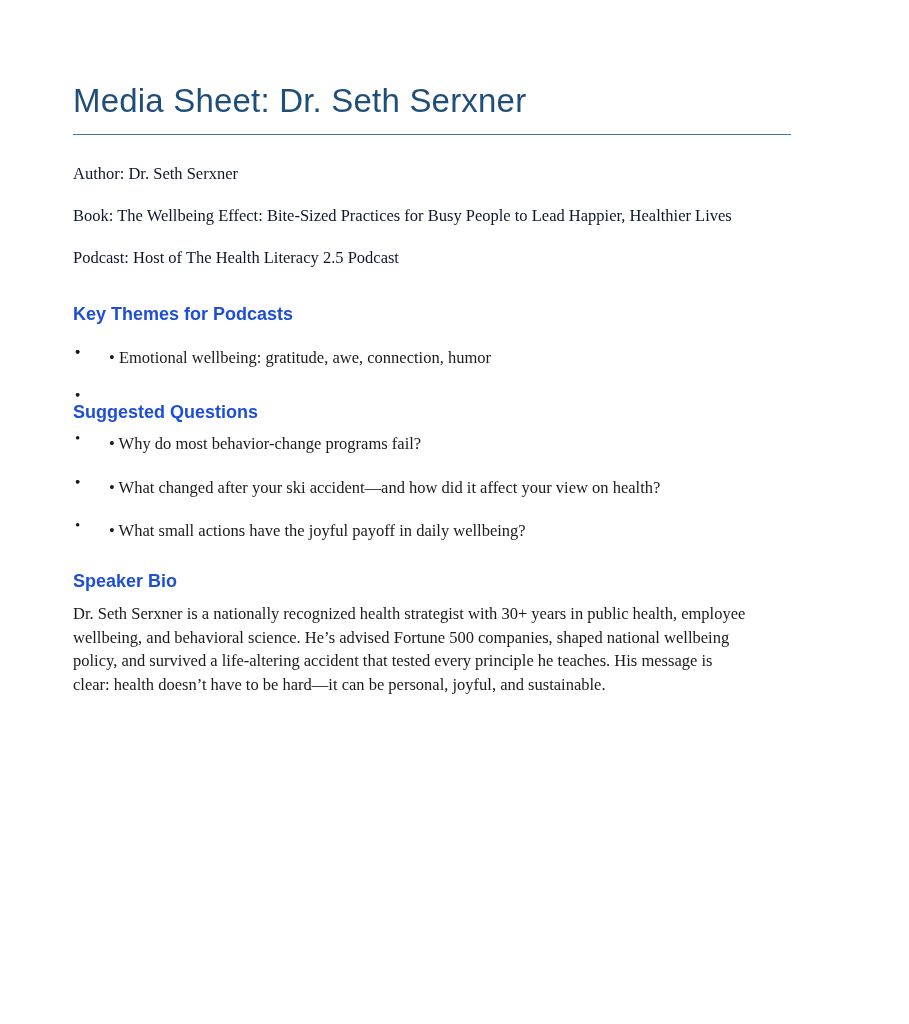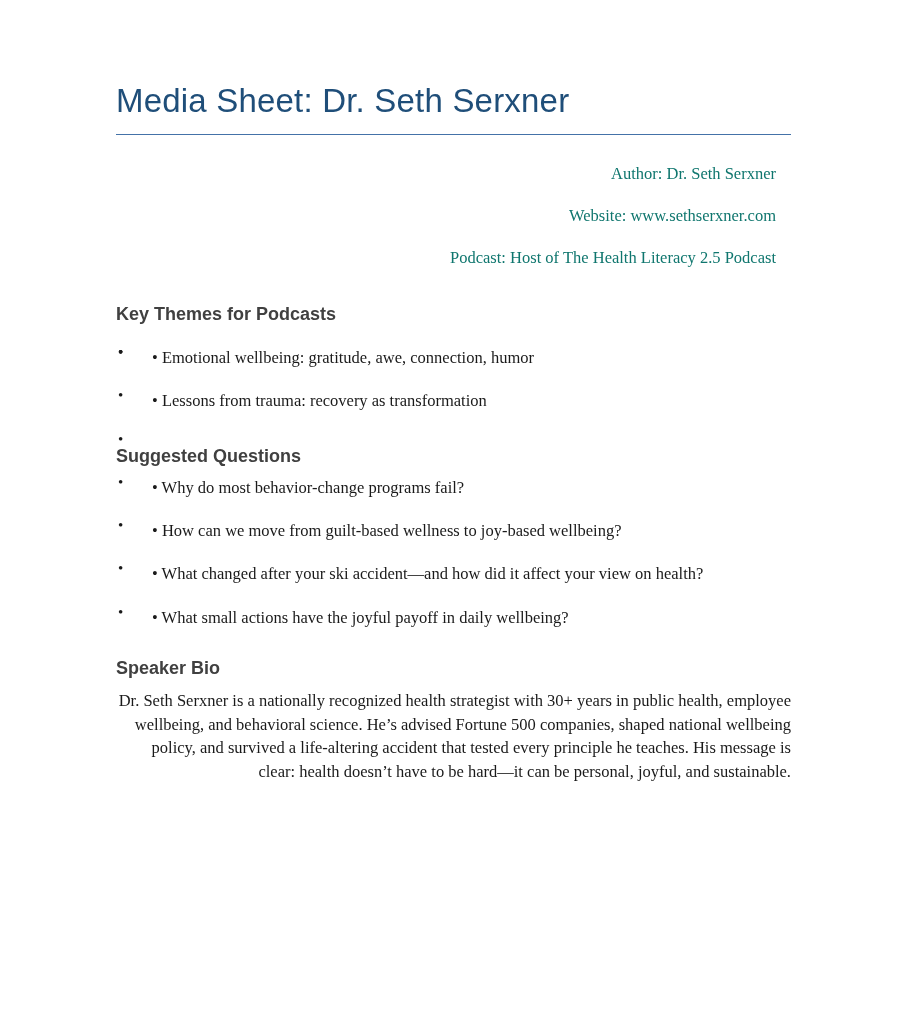--- a/index.html
+++ b/index.html
@@ -11,21 +11,21 @@
     width: 909px;
     min-height: 1024px;
     font-family: "Liberation Serif", serif;
     color: #1a1a1a;
     -webkit-font-smoothing: antialiased;
   }
   .page {
     width: 909px;
     min-height: 1024px;
     box-sizing: border-box;
-    padding: 82px 118px 30px 116px;
+    padding: 82px 118px 30px 73px;
     background: #ffffff;
   }
   .doc-title {
     font-family: "Liberation Sans", sans-serif;
     font-size: 33px;
     font-weight: 400;
     color: #1F4E79;
     letter-spacing: 0.2px;
     margin: 0 0 14px 0;
     line-height: 1.15;
@@ -34,28 +34,27 @@
     border: 0;
     border-top: 1.5px solid #4472A8;
     margin: 0 0 28px 0;
     width: 100%;
   }
   .meta-line {
     font-size: 16.5px;
     line-height: 1.35;
     margin: 0 0 20px 0;
     max-width: 660px;
-    color: #0f766e;
-    text-align: right;
+    color: #0f172a;
   }
   .section-heading {
     font-family: "Liberation Sans", sans-serif;
     font-size: 18px;
     font-weight: 700;
-    color: #404040;
+    color: #1d4ed8;
     margin: 34px 0 10px 0;
   }
   .section-heading.tight {
     margin-top: 30px;
   }
   ul.bullets {
     list-style: none;
     margin: 0;
     padding: 0;
   }
@@ -72,65 +71,63 @@
     top: -2px;
     font-size: 15px;
     line-height: 1;
     color: #1a1a1a;
   }
   .bio-para {
     font-size: 16.5px;
     line-height: 1.42;
     margin: 4px 0 0 0;
     max-width: 680px;
-    text-align: right;
+    text-align: left;
   }
 </style>
 </head>
 <body>
 
 <div class="page">
 
   <h1 class="doc-title">Media Sheet: Dr. Seth Serxner</h1>
   <hr class="title-rule">
 
   <p class="meta-line">Author: Dr. Seth Serxner</p>
-  <p class="meta-line">Website: www.sethserxner.com</p>
+  <p class="meta-line">Book: The Wellbeing Effect: Bite-Sized Practices for Busy People to Lead Happier, Healthier Lives</p>
   <p class="meta-line">Podcast: Host of The Health Literacy 2.5 Podcast</p>
 
   <h2 class="section-heading">Key Themes for Podcasts</h2>
   <ul class="bullets">
     <li>
       <span class="dot">•</span>
     </li>
     <li>
       <span class="dot">•</span>
     </li>
     <li>
       <span class="dot">•</span>
       <span>• Emotional wellbeing: gratitude, awe, connection, humor</span>
     </li>
     <li>
       <span class="dot">•</span>
-      <span>• Lessons from trauma: recovery as transformation</span>
     </li>
     <li>
       <span class="dot">•</span>
     </li>
   </ul>
 
   <h2 class="section-heading">Suggested Questions</h2>
   <ul class="bullets">
     <li>
       <span class="dot">•</span>
       <span>• Why do most behavior-change programs fail?</span>
     </li>
     <li>
       <span class="dot">•</span>
-      <span>• How can we move from guilt-based wellness to joy-based wellbeing?</span>
     </li>
     <li>
       <span class="dot">•</span>
       <span>• What changed after your ski accident—and how did it affect your view on health?</span>
     </li>
     <li>
       <span class="dot">•</span>
       <span>• What small actions have the joyful payoff in daily wellbeing?</span>
     </li>
   </ul>

